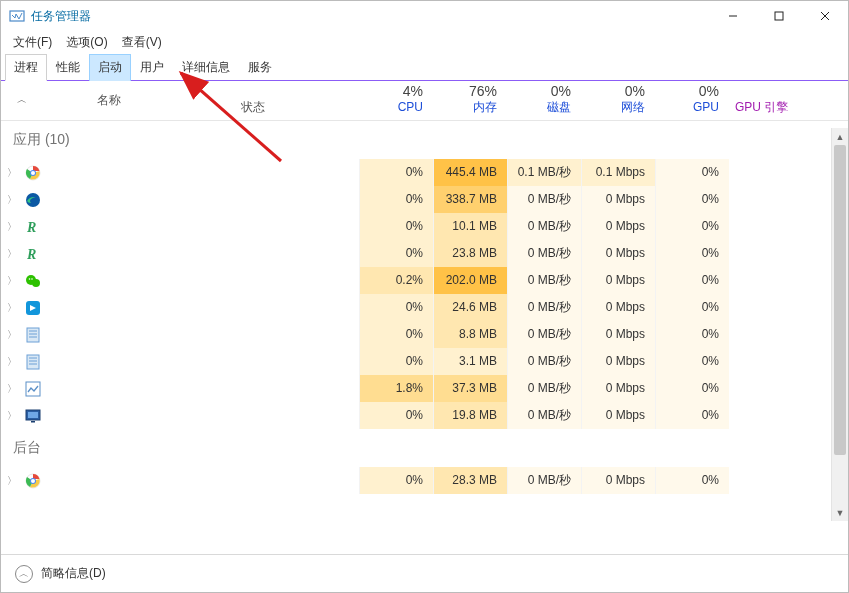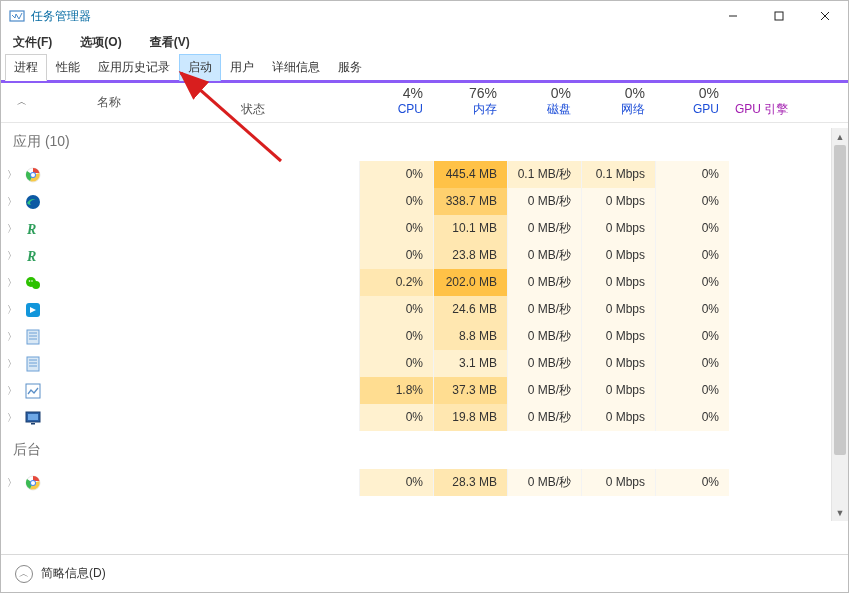--- a/index.html
+++ b/index.html
@@ -21,24 +21,24 @@
     display: flex;
     align-items: center;
     padding-left: 8px;
     background: #fff;
   }
   .titlebar .app-icon { width:16px; height:16px; margin-right:6px; display:flex; align-items:center; justify-content:center; }
   .titlebar .title { flex: 1; font-size: 12px; color:#0369a1; }
   .win-controls { display:flex; }
   .win-btn { width:46px; height:30px; display:flex; align-items:center; justify-content:center; }
   
-  .menubar { height:22px; display:flex; align-items:center; padding-left:6px; gap:16px;font-weight:bold; }
+  .menubar { height:22px; display:flex; align-items:center; padding-left:6px; gap:2px; }
   .menubar .menu-item { padding:2px 6px; }
   
-  .tabstrip { display:flex; background:#fff; border-bottom:3px solid #8b5cf6; padding-left:4px; }
+  .tabstrip { display:flex; background:#fff; border-bottom:1px solid #8b5cf6; padding-left:4px; }
   .tab {
     padding:4px 8px;
     font-size:12px;
     border:1px solid transparent;
     border-bottom:none;
     position:relative;
     top:1px;
   }
   .tab.active {
     border:1px solid #d0d0d0;
@@ -146,21 +146,20 @@
 
 <div class="menubar">
   <div class="menu-item">文件(F)</div>
   <div class="menu-item">选项(O)</div>
   <div class="menu-item">查看(V)</div>
 </div>
 
 <div class="tabstrip">
   <div class="tab active">进程</div>
   <div class="tab">性能</div>
-  <div class="tab">应用历史记录</div>
   <div class="tab hovered">启动</div>
   <div class="tab">用户</div>
   <div class="tab">详细信息</div>
   <div class="tab">服务</div>
 </div>
 
 <div class="main">
 
   <div class="header-row">
     <div class="col-name-header">

